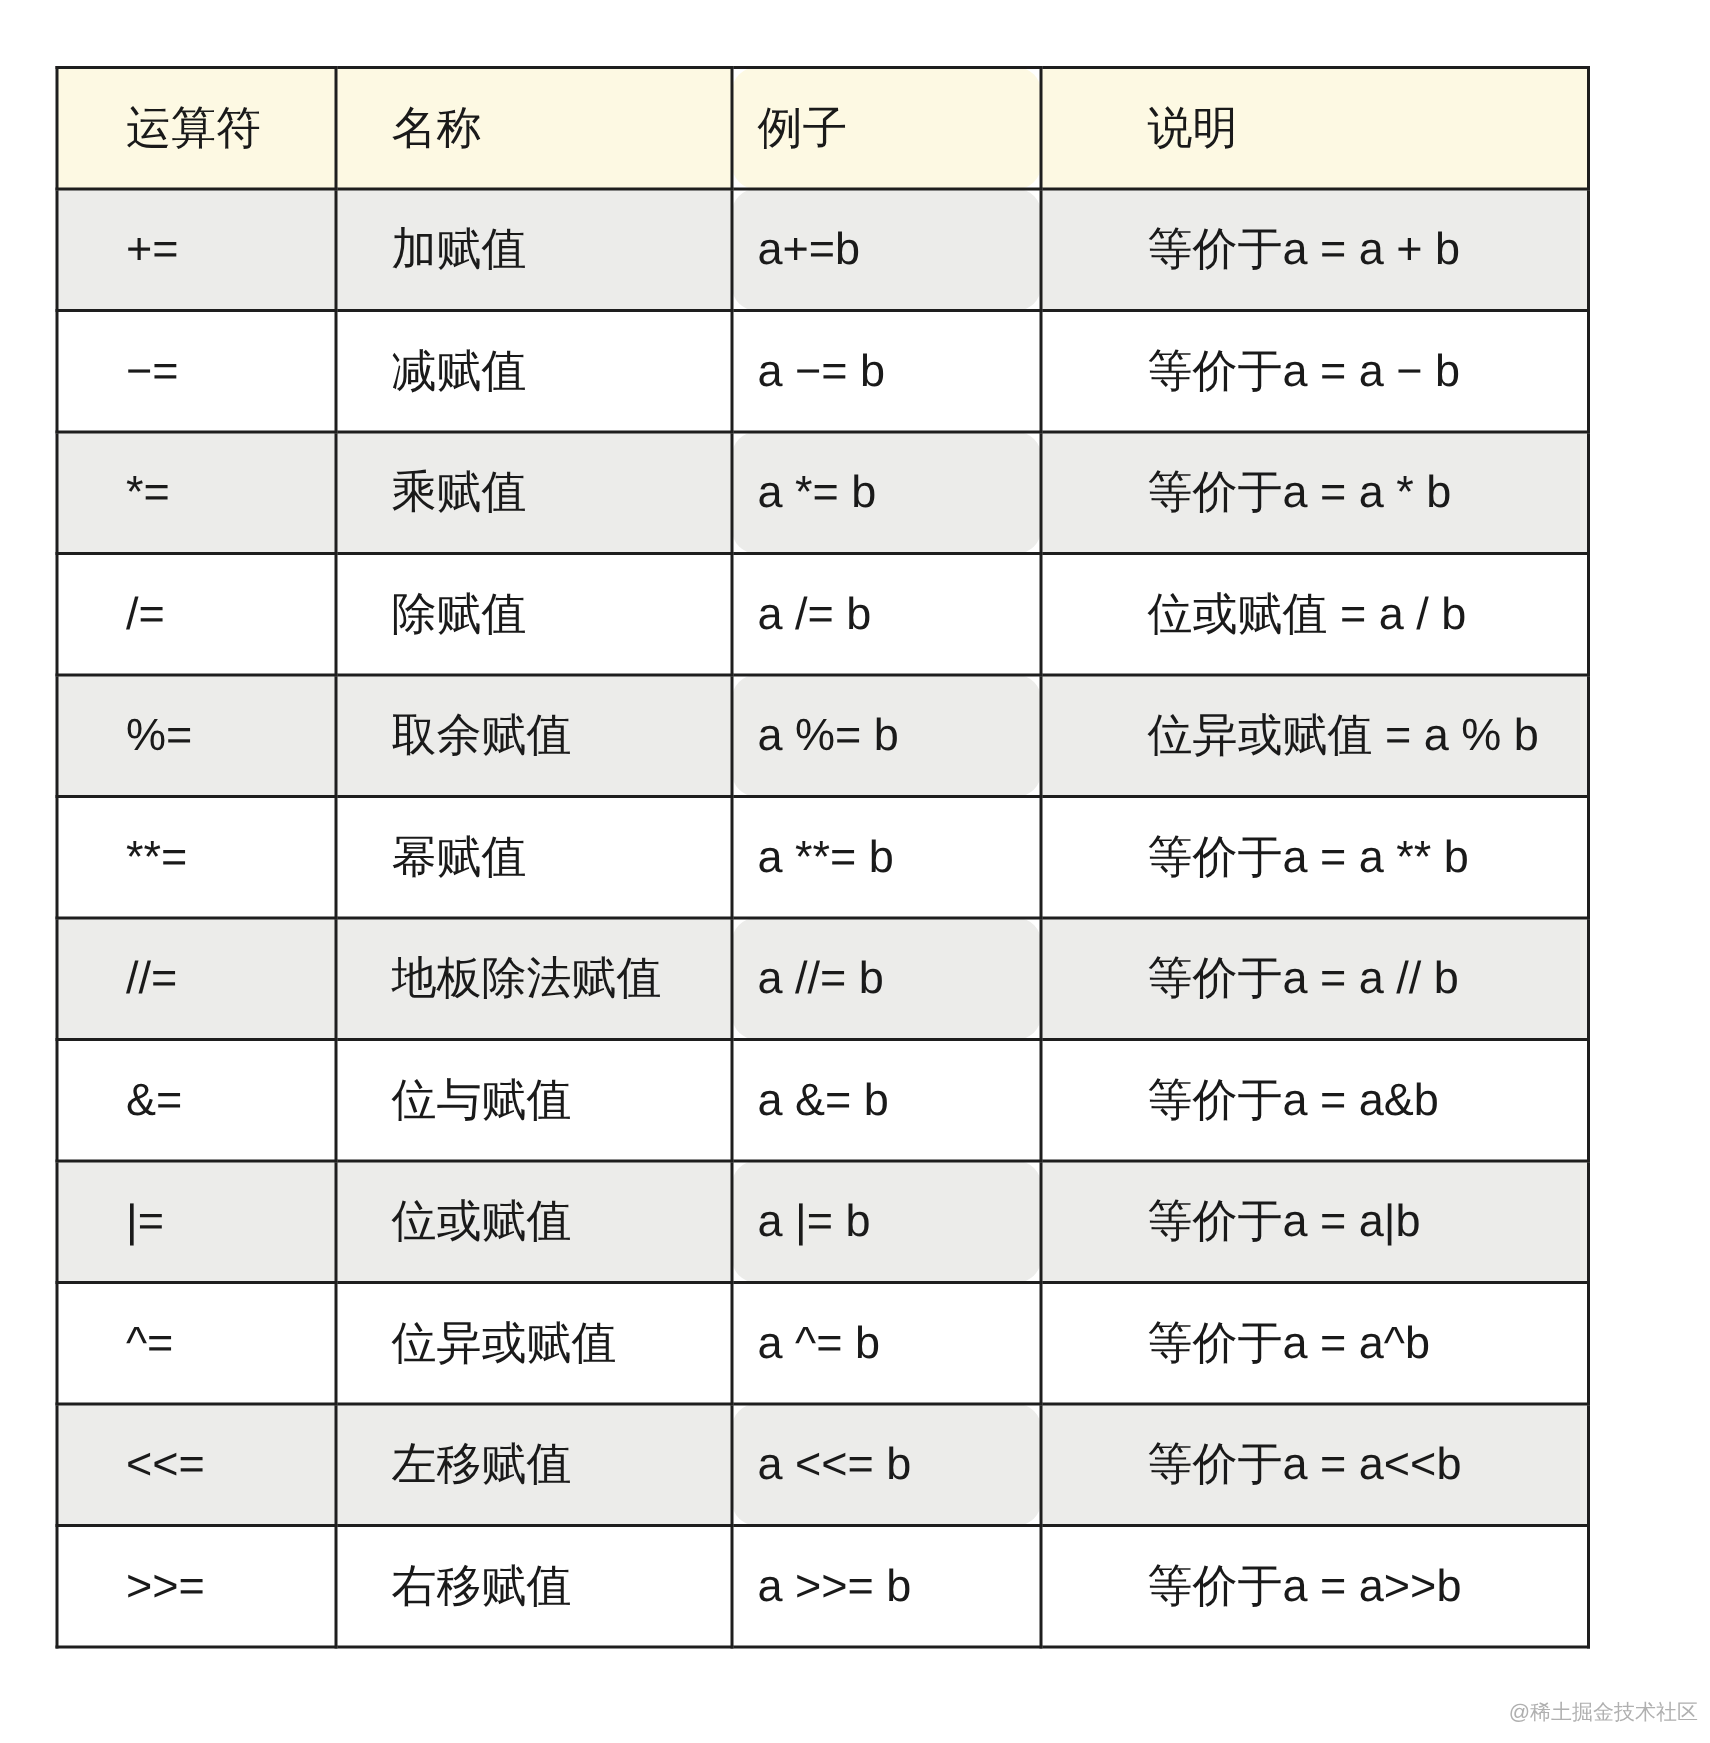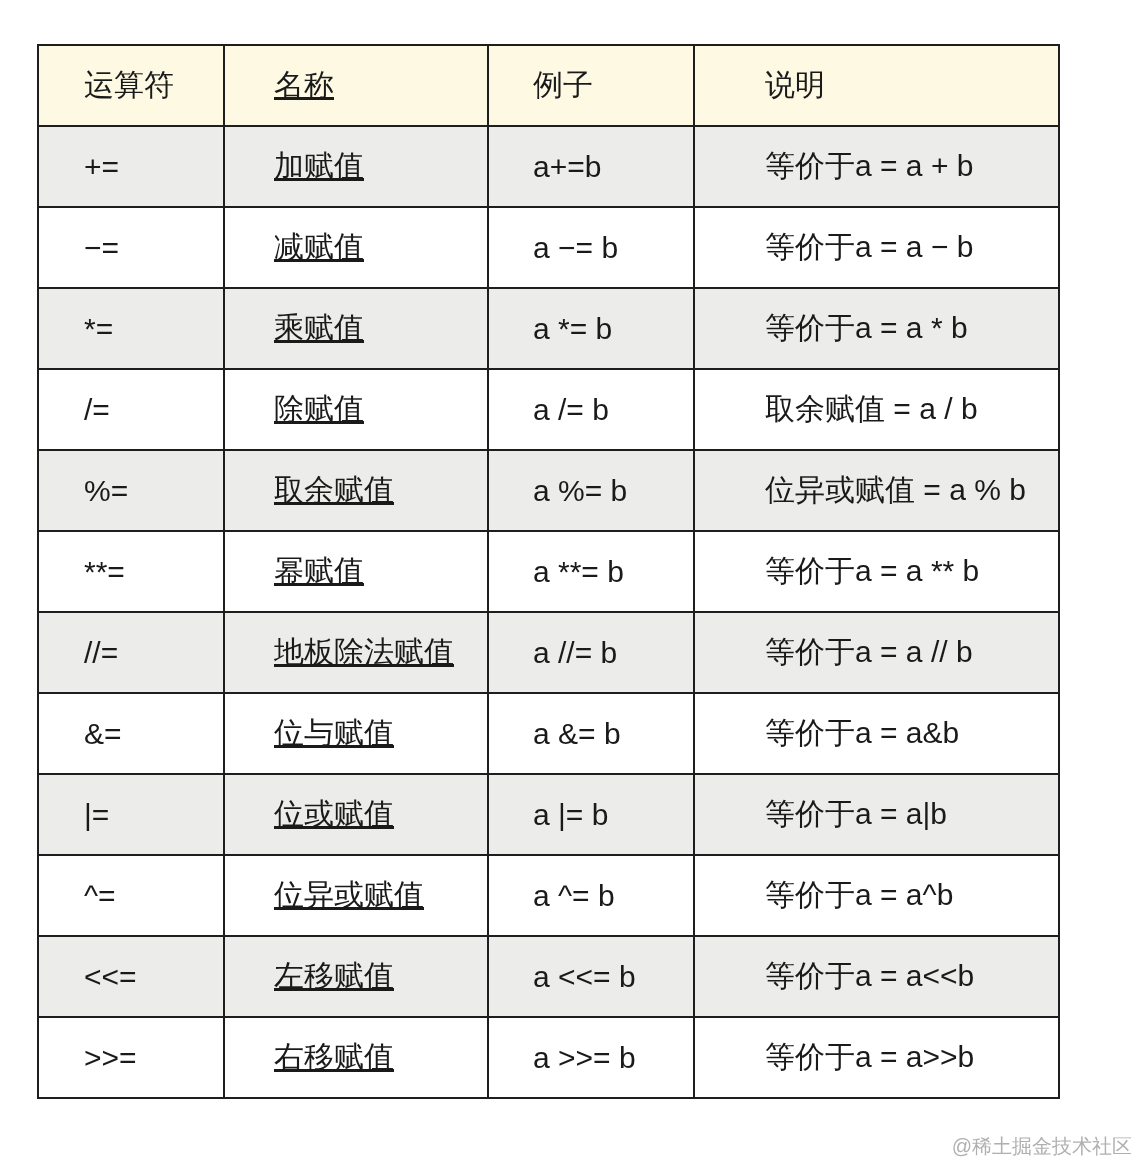--- a/index.html
+++ b/index.html
@@ -37,28 +37,28 @@
       white-space: nowrap;
     }
     th { background: #fdf9e3; }
     tr.shade td { background: #ececea; }
     tr.plain td { background: #ffffff; }
     col.c1 { width: 186px; }
     col.c2 { width: 264px; }
     col.c3 { width: 206px; }
     col.c4 { width: 365px; }
     .c1cell { padding-left: 45px; }
-    .c2cell { padding-left: 49px; text-decoration: underline; }
-    .c3cell { padding-left: 44px; }
+    .c2cell { padding-left: 36px; }
+    .c3cell { padding-left: 16px; border-radius: 16px; }
     .c4cell { padding-left: 70px; }
     .watermark {
       position: absolute;
       right: 8px;
       top: 1133px;
-      font-size: 20px;
+      font-size: 14px;
       color: #b0b0b0;
       white-space: nowrap;
     }
   </style>
 </head>
 <body>
 
 <div class="table-wrap">
   <table>
     <colgroup>
@@ -91,21 +91,21 @@
       <tr class="shade">
         <td class="c1cell">*=</td>
         <td class="c2cell">乘赋值</td>
         <td class="c3cell">a *= b</td>
         <td class="c4cell">等价于a = a * b</td>
       </tr>
       <tr class="plain">
         <td class="c1cell">/=</td>
         <td class="c2cell">除赋值</td>
         <td class="c3cell">a /= b</td>
-        <td class="c4cell">取余赋值 = a / b</td>
+        <td class="c4cell">位或赋值 = a / b</td>
       </tr>
       <tr class="shade">
         <td class="c1cell">%=</td>
         <td class="c2cell">取余赋值</td>
         <td class="c3cell">a %= b</td>
         <td class="c4cell">位异或赋值 = a % b</td>
       </tr>
       <tr class="plain">
         <td class="c1cell">**=</td>
         <td class="c2cell">幂赋值</td>

